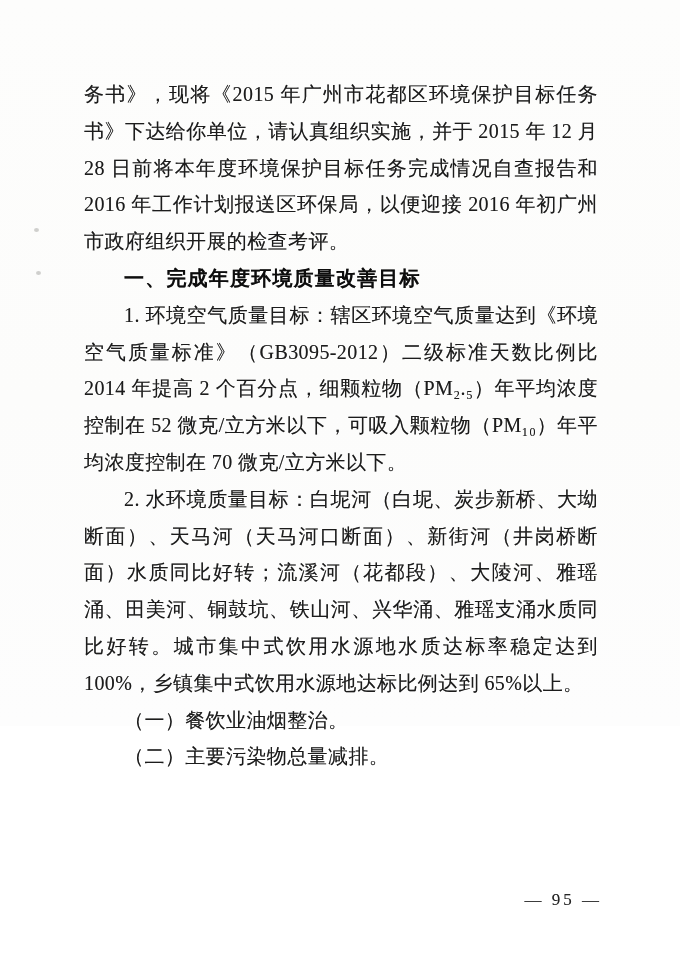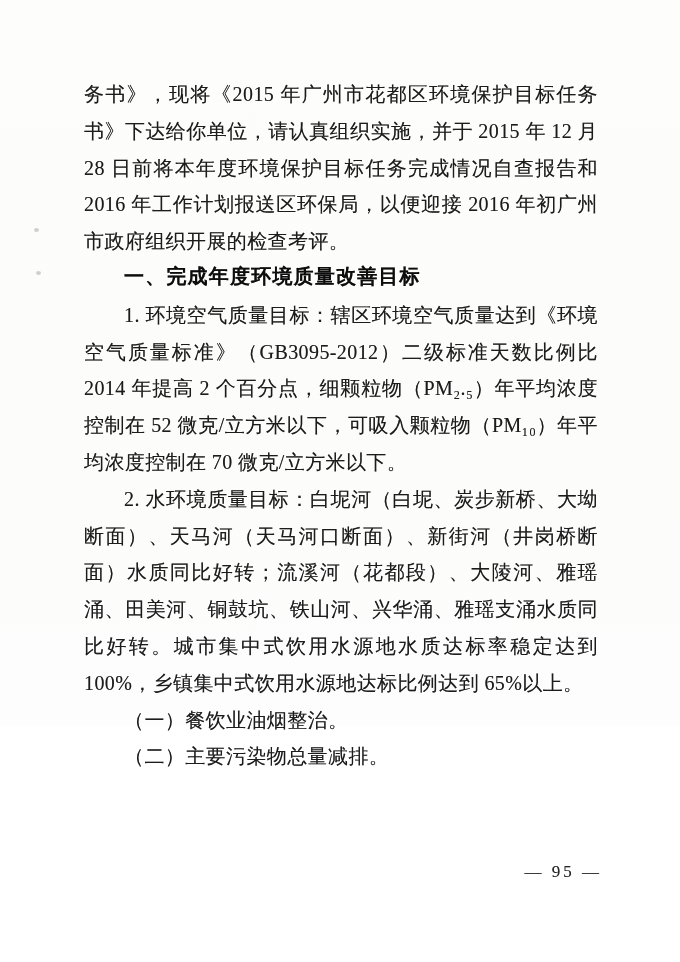--- a/index.html
+++ b/index.html
@@ -38,31 +38,31 @@
   .para {
     text-indent: 2em;
   }
 
   .para.no-indent {
     text-indent: 0;
   }
 
   .heading {
     text-indent: 2em;
-    font-family: Liberation Mono, monospace;
+    font-family: Liberation Serif, serif;
     font-weight: 700;
     color: #0d0d0d;
     letter-spacing: 0.06em;
     text-shadow: 0 0 0.6px rgba(0, 0, 0, 0.5);
   }
 
   .page-number {
     position: absolute;
     right: 78px;
-    top: 862px;
+    top: 890px;
     font-size: 17px;
     color: #262626;
     letter-spacing: 3px;
     text-shadow: 0 0 0.4px rgba(20, 20, 20, 0.4);
   }
 
   
   .speck {
     position: absolute;
     border-radius: 50%;

